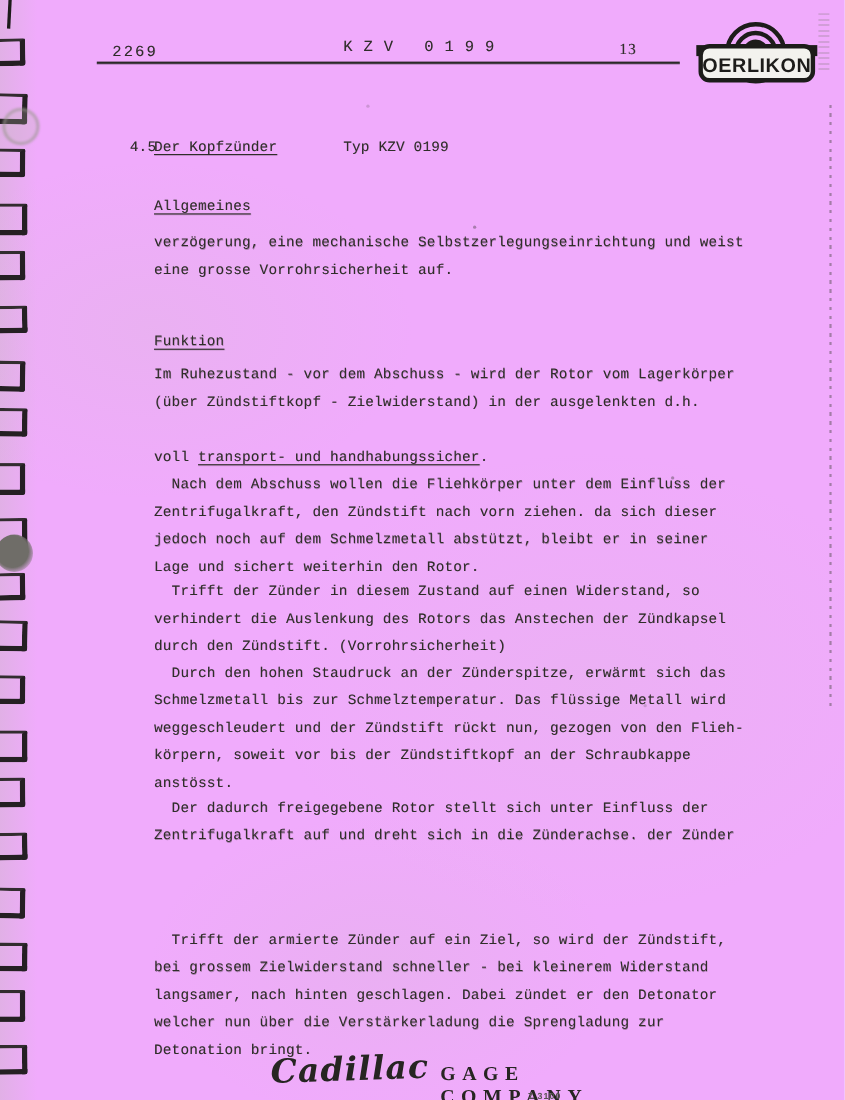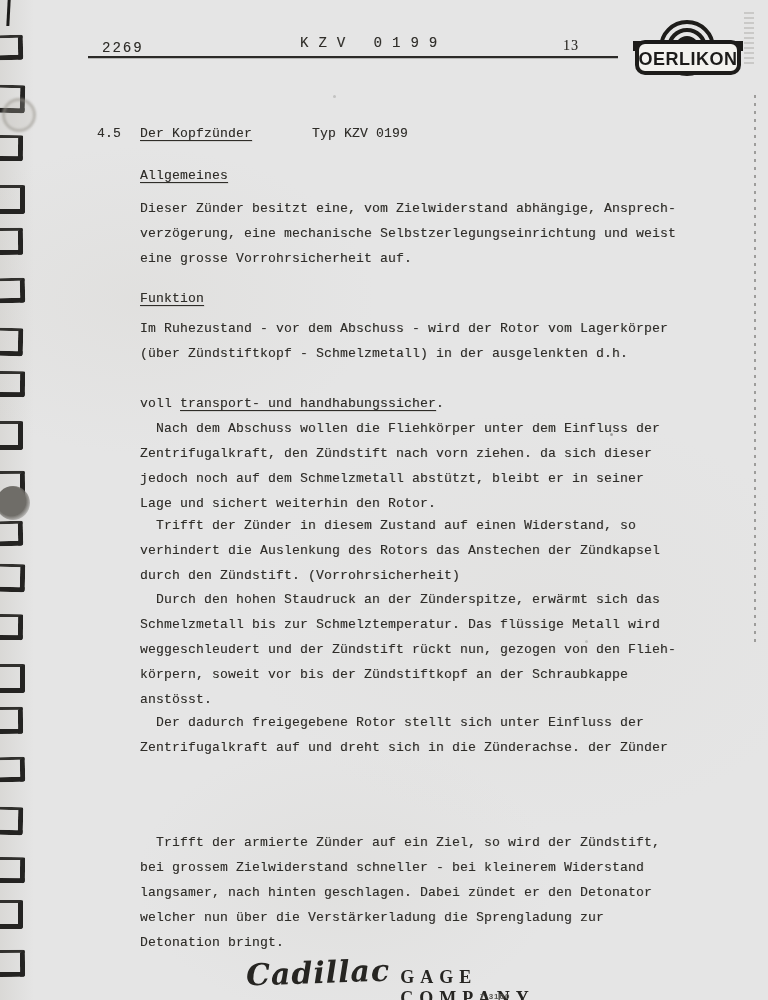--- a/index.html
+++ b/index.html
@@ -1,19 +1,19 @@
 <!DOCTYPE html>
 <html><head>
 <meta charset="utf-8">
 <style>
   html,body{margin:0;padding:0;}
   #page{
     position:relative;
     width:768px;height:1000px;
-    background:#e5e5e5;
+    background:#f0abfc;
     overflow:hidden;
     font-family:"Liberation Mono","DejaVu Sans Mono",monospace;
     color:#2f2d29;
   }
   
   #page::before{
     content:"";position:absolute;inset:0;pointer-events:none;
     background:
       radial-gradient(340px 220px at 18% 30%, rgba(205,202,194,.18), transparent 70%),
       radial-gradient(420px 300px at 70% 62%, rgba(208,205,197,.14), transparent 70%),
@@ -22,24 +22,24 @@
   }
   .abs{position:absolute;}
   .mono{white-space:pre;font:13px/25px "Liberation Mono","DejaVu Sans Mono",monospace;
         letter-spacing:.2px;color:#2f2d29;
         text-shadow:.35px .35px 0 rgba(47,45,41,.35);}
   .tl{height:25px;white-space:pre;}
   .ul{text-decoration:underline;text-underline-offset:3px;text-decoration-thickness:1.4px;}
   
   #hdr-rule{left:88px;top:56px;width:530px;height:2px;background:#2b2a28;box-shadow:0 1px 0 rgba(43,42,40,.25);}
   #hdr-docnum{left:102px;top:36px;font-size:14px;letter-spacing:2px;}
-  #hdr-code{left:300px;top:31px;font-size:14px;letter-spacing:10px;}
+  #hdr-code{left:312px;top:31px;font-size:14px;letter-spacing:10px;}
   #hdr-page{left:563px;top:33px;font-size:14px;letter-spacing:1px;font-family:Liberation Serif, serif;}
   
-  .col{left:140px;}
+  .col{left:140px;margin-top:12px;}
   
   .hole{position:absolute;width:25px;background:transparent;
         border-top:3px solid #23221f;border-right:5px solid #151412;border-bottom:5px solid #151412;
         border-radius:0 2px 3px 0;opacity:.92;}
   #blob-dark{left:-4px;top:486px;width:34px;height:34px;border-radius:50%;
         background:radial-gradient(circle at 45% 45%, #6f6d68 0 55%, rgba(111,109,104,.25) 75%, transparent 80%);
         filter:blur(.6px);}
   #blob-light{left:2px;top:98px;width:28px;height:28px;border-radius:50%;
         border:3px solid rgba(150,147,139,.5);background:rgba(190,187,179,.25);filter:blur(.8px);}
   #edge-tick{left:7px;top:0;width:3px;height:26px;background:#1c1b19;transform:rotate(3deg);}
@@ -111,30 +111,30 @@
         <circle cx="55" cy="44" r="18"></circle>
         <circle cx="55" cy="44" r="26"></circle>
       </g>
       <rect x="1" y="37" width="8" height="10" fill="#1d1c1a"></rect>
       <rect x="103" y="37" width="8" height="10" fill="#1d1c1a"></rect>
       <rect x="5" y="38" width="102" height="31" rx="8" fill="#f3f2ee" stroke="#1d1c1a" stroke-width="4"></rect>
       <text x="56" y="61" text-anchor="middle" font-family="Liberation Sans, sans-serif" font-weight="bold" font-size="18" letter-spacing="0.5" fill="#1d1c1a">OERLIKON</text>
     </svg>
   </div>
 
-  <div class="abs mono" style="left:97px;top:121px">4.5</div>
+  <div class="abs mono" style="left:118px;top:121px">4.5</div>
   <div class="abs mono ul" style="left:140px;top:121px">Der Kopfzünder</div>
   <div class="abs mono" style="left:312px;top:121px">Typ KZV 0199</div>
 
   <div class="abs mono ul col" style="top:163px">Allgemeines</div>
-  <div class="abs mono col" style="top:196px"><div class="tl">Dieser Zünder besitzt eine, vom Zielwiderstand abhängige, Ansprech-</div><div class="tl">verzögerung, eine mechanische Selbstzerlegungseinrichtung und weist</div><div class="tl">eine grosse Vorrohrsicherheit auf.</div></div>
+  <div class="abs mono col" style="top:196px"><div class="tl">verzögerung, eine mechanische Selbstzerlegungseinrichtung und weist</div><div class="tl">eine grosse Vorrohrsicherheit auf.</div></div>
 
   <div class="abs mono ul col" style="top:286px">Funktion</div>
 
-  <div class="abs mono col" style="top:316px"><div class="tl">Im Ruhezustand - vor dem Abschuss - wird der Rotor vom Lagerkörper</div><div class="tl">(über Zündstiftkopf - Schmelzmetall) in der ausgelenkten d.h.</div></div>
+  <div class="abs mono col" style="top:316px"><div class="tl">Im Ruhezustand - vor dem Abschuss - wird der Rotor vom Lagerkörper</div><div class="tl">(über Zündstiftkopf - Zielwiderstand) in der ausgelenkten d.h.</div></div>
   <div class="abs mono col tl" style="top:391px"><span>voll </span><span class="ul">transport- und handhabungssicher</span><span>.</span></div>
 
   <div class="abs mono col" style="top:416px"><div class="tl">  Nach dem Abschuss wollen die Fliehkörper unter dem Einfluss der</div><div class="tl">Zentrifugalkraft, den Zündstift nach vorn ziehen. da sich dieser</div><div class="tl">jedoch noch auf dem Schmelzmetall abstützt, bleibt er in seiner</div><div class="tl">Lage und sichert weiterhin den Rotor.</div></div>
   <div class="abs mono col" style="top:513px"><div class="tl">  Trifft der Zünder in diesem Zustand auf einen Widerstand, so</div><div class="tl">verhindert die Auslenkung des Rotors das Anstechen der Zündkapsel</div><div class="tl">durch den Zündstift. (Vorrohrsicherheit)</div></div>
   <div class="abs mono col" style="top:587px"><div class="tl">  Durch den hohen Staudruck an der Zünderspitze, erwärmt sich das</div><div class="tl">Schmelzmetall bis zur Schmelztemperatur. Das flüssige Metall wird</div><div class="tl">weggeschleudert und der Zündstift rückt nun, gezogen von den Flieh-</div><div class="tl">körpern, soweit vor bis der Zündstiftkopf an der Schraubkappe</div><div class="tl">anstösst.</div></div>
   <div class="abs mono col" style="top:710px"><div class="tl">  Der dadurch freigegebene Rotor stellt sich unter Einfluss der</div><div class="tl">Zentrifugalkraft auf und dreht sich in die Zünderachse. der Zünder</div></div>
   <div class="abs mono col" style="top:830px"><div class="tl">  Trifft der armierte Zünder auf ein Ziel, so wird der Zündstift,</div><div class="tl">bei grossem Zielwiderstand schneller - bei kleinerem Widerstand</div><div class="tl">langsamer, nach hinten geschlagen. Dabei zündet er den Detonator</div><div class="tl">welcher nun über die Verstärkerladung die Sprengladung zur</div><div class="tl">Detonation bringt.</div></div>
 
   <div class="abs" id="footer">
     <span id="footer-script">Cadillac</span>

